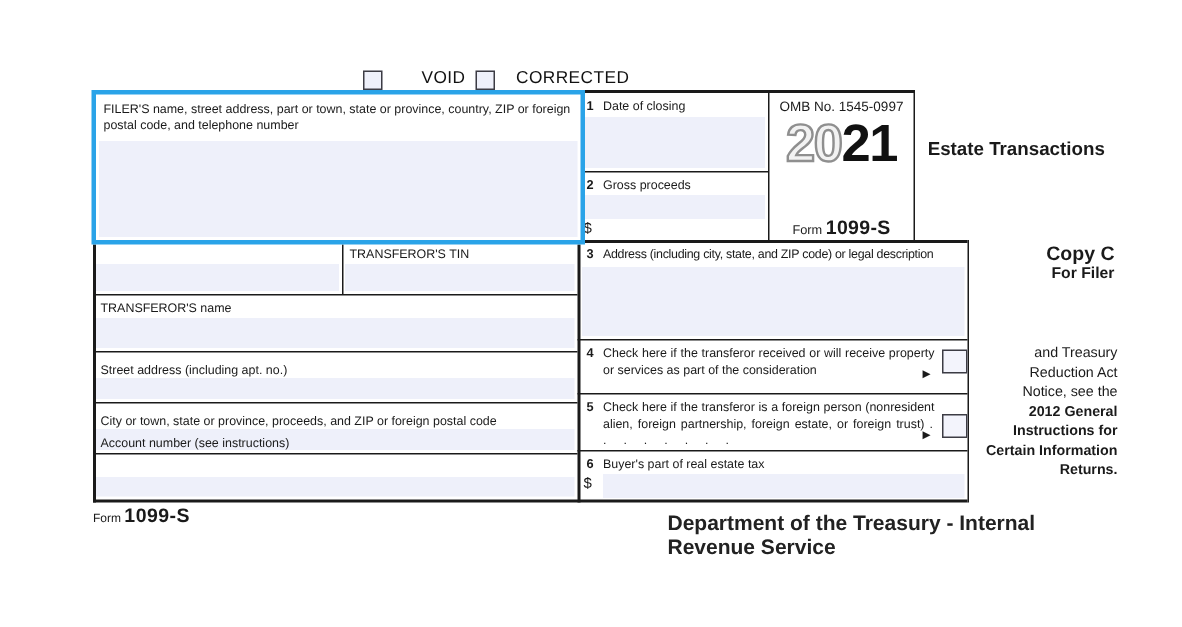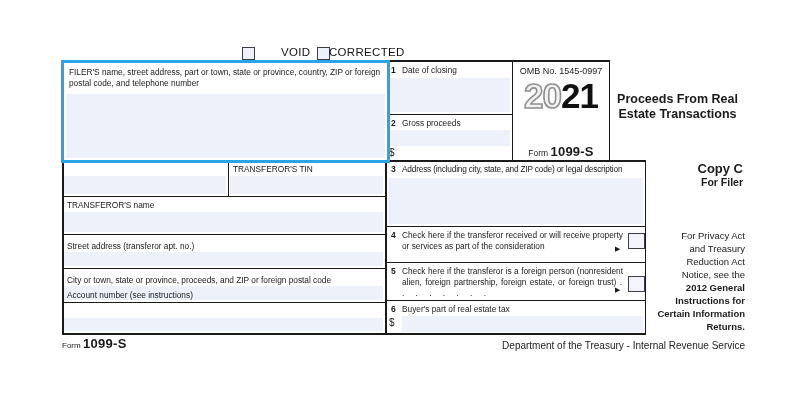--- a/index.html
+++ b/index.html
@@ -55,31 +55,31 @@
   #copy-block{position:absolute;left:645px;top:161px;width:98px;text-align:right;z-index:3;}
   #copy-c{font-weight:bold;font-size:13px;line-height:15px;}
   #for-filer{font-weight:bold;font-size:10.5px;line-height:13px;}
   #privacy{position:absolute;left:638px;top:229px;width:107px;text-align:right;font-size:9.5px;line-height:13px;z-index:3;}
   #privacy .bold{font-weight:bold;}
 
   
   #footer-form{position:absolute;left:62px;top:336px;font-size:8px;}
   #footer-form b{font-size:13px;letter-spacing:.3px;}
   #footer-url{position:absolute;left:280px;top:340px;width:180px;text-align:center;font-size:9px;color:#222;}
-  #footer-agency{position:absolute;left:445px;top:340px;width:300px;text-align:right;font-size:10px;color:#222;}
+  #footer-agency{position:absolute;left:445px;top:340px;width:300px;text-align:left;font-size:14px;color:#222;font-weight:bold;}
 </style>
 </head>
 <body>
 
 <div id="form-page">
 
   <div class="chk" style="left:242px;top:47px;"></div>
   <div class="chk-label" style="left:261px;top:46px;margin-left:20px;">VOID</div>
   <div class="chk" style="left:317px;top:47px;"></div>
-  <div class="chk-label" style="left:329px;top:46px;">CORRECTED</div>
+  <div class="chk-label" style="left:344px;top:46px;">CORRECTED</div>
 
   <div class="hline" style="left:62px;top:60px;width:548px;height:2px;"></div>
   <div class="hline" style="left:385px;top:114px;width:127px;height:1px;"></div>
   <div class="hline" style="left:62px;top:160px;width:583px;height:2px;"></div>
   <div class="hline" style="left:62px;top:196px;width:323px;height:1px;"></div>
   <div class="hline" style="left:62px;top:234px;width:323px;height:1px;"></div>
   <div class="hline" style="left:62px;top:268px;width:323px;height:1px;"></div>
   <div class="hline" style="left:62px;top:302px;width:323px;height:1px;"></div>
   <div class="hline" style="left:385px;top:226px;width:260px;height:1px;"></div>
   <div class="hline" style="left:385px;top:262px;width:260px;height:1px;"></div>
@@ -99,21 +99,21 @@
   </div>
 
   <div class="cell-label lbl" style="left:67px;top:152px;">FILER'S TIN</div>
   <div class="fill" style="left:64px;top:176px;width:162px;height:18px;"></div>
   <div class="cell-label lbl" style="left:233px;top:164px;">TRANSFEROR'S TIN</div>
   <div class="fill" style="left:230px;top:176px;width:153px;height:18px;"></div>
 
   <div class="cell-label lbl" style="left:67px;top:200px;">TRANSFEROR'S name</div>
   <div class="fill" style="left:64px;top:212px;width:319px;height:20px;"></div>
 
-  <div class="cell-label lbl" style="left:67px;top:241px;">Street address (transferor apt. no.)</div>
+  <div class="cell-label lbl" style="left:67px;top:241px;">Street address (including apt. no.)</div>
   <div class="fill" style="left:64px;top:252px;width:319px;height:14px;"></div>
 
   <div class="cell-label lbl" style="left:67px;top:275px;">City or town, state or province, proceeds, and ZIP or foreign postal code</div>
   <div class="fill" style="left:64px;top:286px;width:319px;height:14px;"></div>
 
   <div class="cell-label lbl" style="left:67px;top:290px;">Account number (see instructions)</div>
   <div class="fill" style="left:64px;top:318px;width:319px;height:13px;"></div>
 
   <div class="boxrow" style="left:391px;top:65px;width:116px;">
     <span class="bn">1</span>
@@ -131,21 +131,20 @@
   <div id="omb-block">
     <div id="omb-label">OMB No. 1545-0997</div>
     <div id="year"><span class="outline">20</span><span class="solid">21</span></div>
   </div>
   <div id="form-id">
     <span>Form</span>
     <b>1099-S</b>
   </div>
 
   <div id="title-block">
-    <div>Proceeds From Real</div>
     <div>Estate Transactions</div>
   </div>
 
   <div class="boxrow" style="left:391px;top:164px;width:252px;">
     <span class="bn">3</span>
     <span class="bt nowrap">Address (including city, state, and ZIP code) or legal description</span>
   </div>
   <div class="fill" style="left:388px;top:178px;width:255px;height:46px;"></div>
 
   <div class="boxrow" style="left:391px;top:230px;width:232px;">
@@ -168,21 +167,20 @@
   </div>
   <div class="dollar" style="left:389px;top:317px;">$</div>
   <div class="fill" style="left:402px;top:316px;width:241px;height:16px;"></div>
 
   <div id="copy-block">
     <div id="copy-c">Copy C</div>
     <div id="for-filer">For Filer</div>
   </div>
 
   <div id="privacy">
-    <div>For Privacy Act</div>
     <div>and Treasury</div>
     <div>Reduction Act</div>
     <div>Notice, see the</div>
     <div class="bold">2012 General</div>
     <div class="bold">Instructions for</div>
     <div class="bold">Certain Information</div>
     <div class="bold">Returns.</div>
   </div>
 
   <div id="footer-form">

